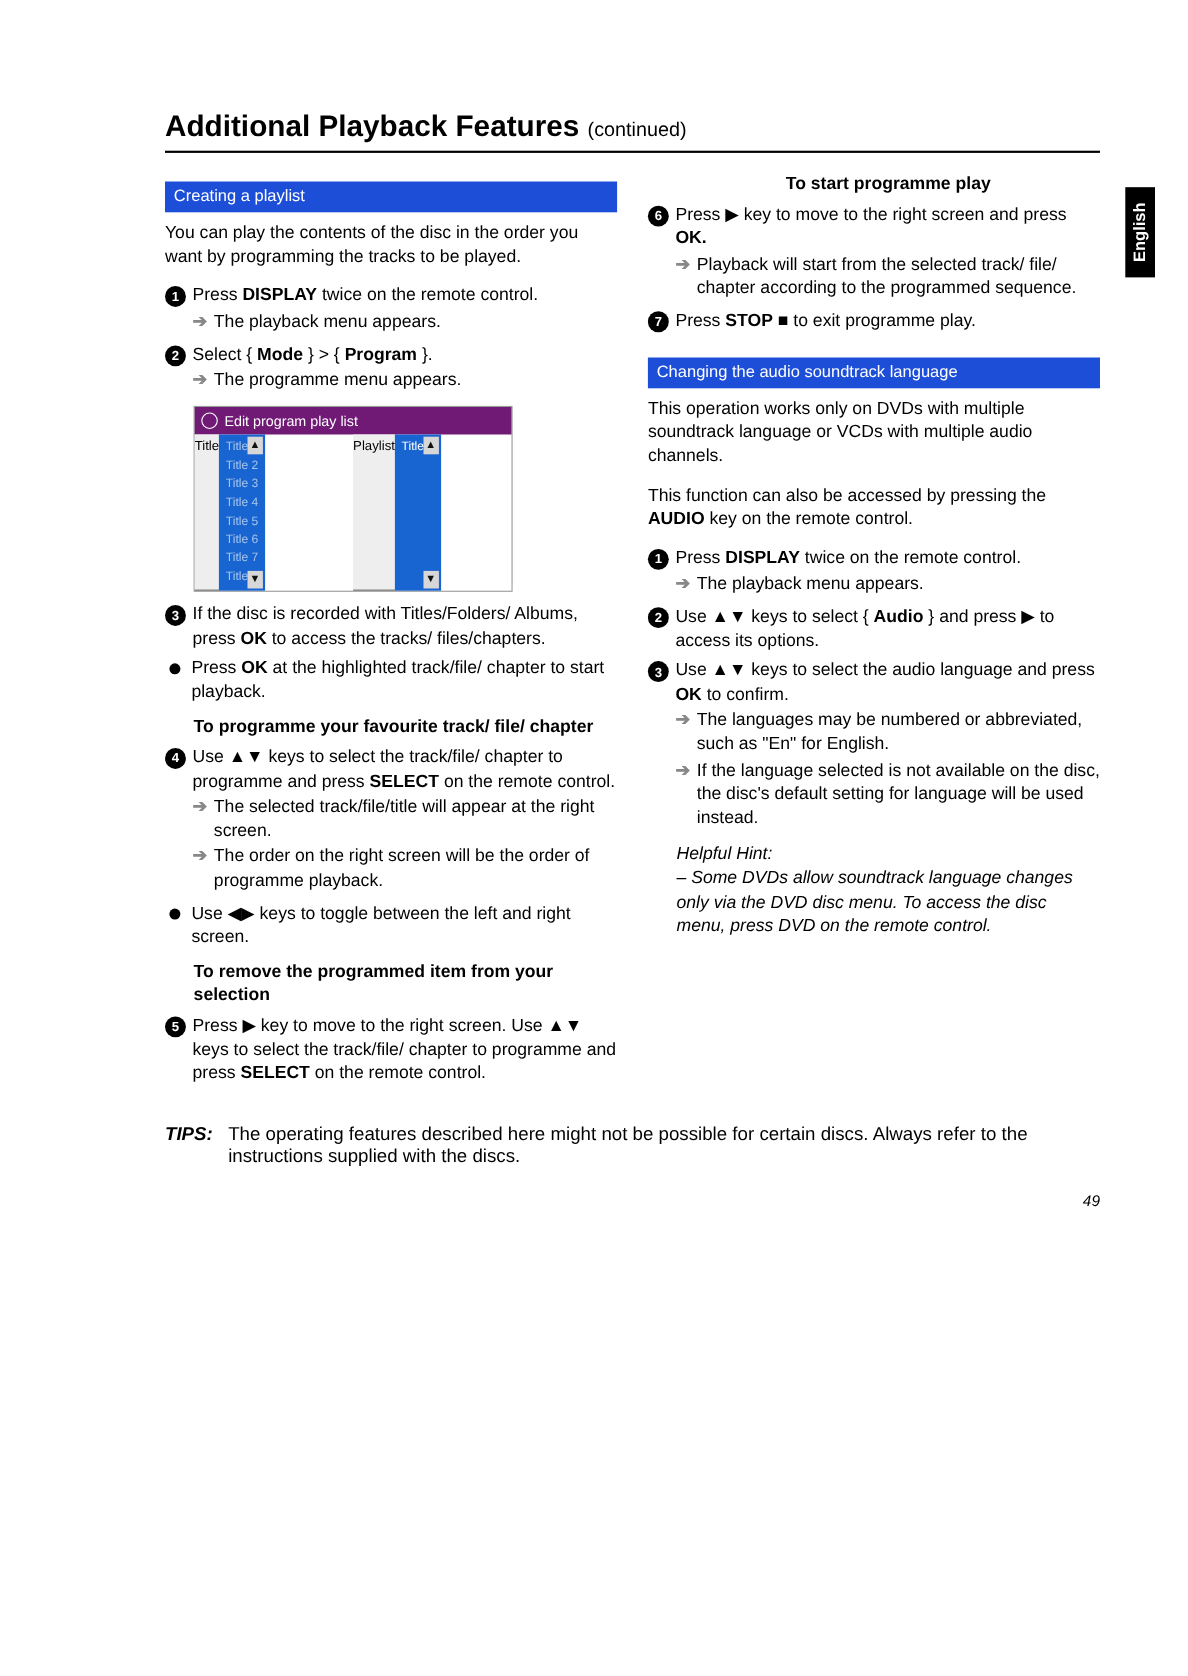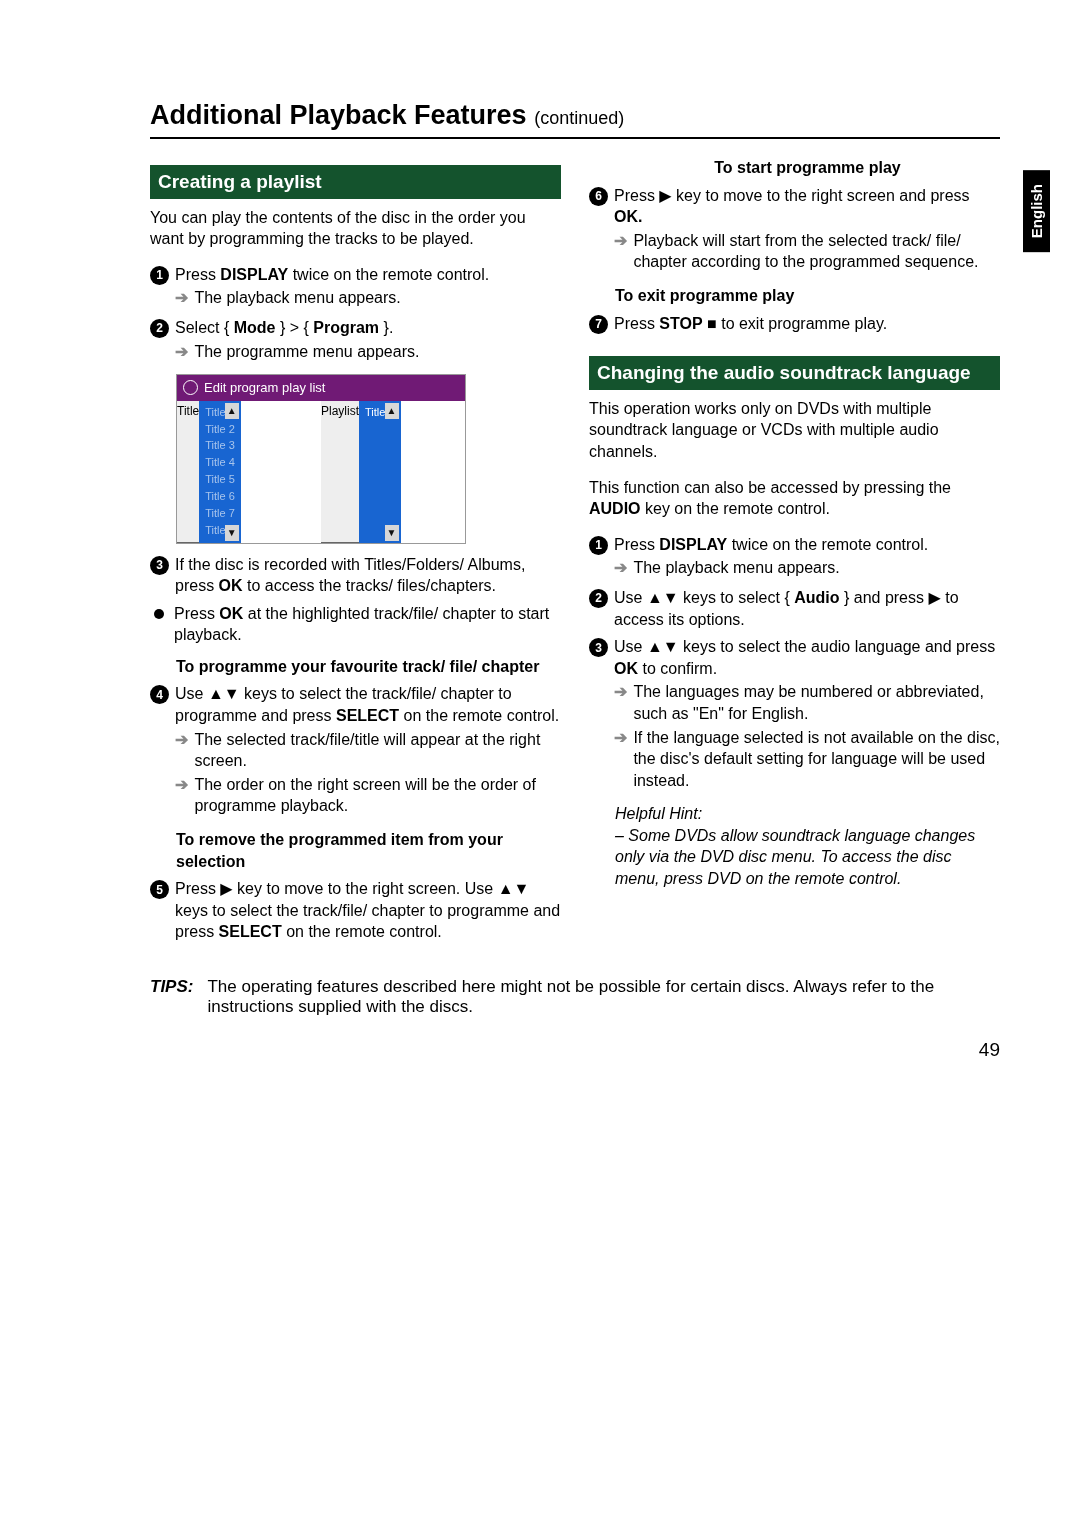--- a/index.html
+++ b/index.html
@@ -31,26 +31,26 @@
   .cols {
     display: flex;
     gap: 28px;
   }
   .col {
     flex: 1;
     font-size: 16px;
     line-height: 1.35;
   }
   .section-header {
-    background: #14532d;
+    background: #1d4ed8;
     color: #fff;
-    font-weight: 700;
+    font-weight: 400;
     padding: 4px 8px;
     margin: 8px 0 8px 0;
-    font-size: 19px;
+    font-size: 15px;
   }
   .sub-head {
     font-weight: 700;
     margin: 10px 0 0 0;
   }
   .step-row {
     display: flex;
     align-items: flex-start;
     margin: 6px 0;
   }
@@ -174,22 +174,23 @@
     gap: 14px;
     font-size: 17px;
   }
   .tips-label {
     font-style: italic;
     font-weight: 700;
     flex-shrink: 0;
   }
   .page-num {
     text-align: right;
-    font-size: 19px;
+    font-size: 14px;
     margin-top: 22px;
+    font-style: italic;
   }
 </style>
 </head>
 <body>
 
 <div class="page">
 
   <div class="lang-tab">English</div>
 
   <div class="title-row">
@@ -285,20 +286,24 @@
               <span class="result-arrow">➔</span>
               <span>The selected track/file/title will appear at the right screen.</span>
             </div>
           <div class="result-row">
               <span class="result-arrow">➔</span>
               <span>The order on the right screen will be the order of programme playback.</span>
             </div>
         </div>
       </div>
 
+      <div class="step-row">
+        <span class="step-bullet"></span>
+        <div class="step-body">Use ◀▶ keys to toggle between the left and right screen.</div>
+      </div>
 
       <div class="sub-head indent">To remove the programmed item from your selection</div>
 
       <div class="step-row">
         <span class="step-num">5</span>
         <div class="step-body">
           <span>Press ▶ key to move to the right screen. Use ▲▼ keys to select the track/file/ chapter to programme and press </span><b>SELECT</b><span> on the remote control.</span>
         </div>
       </div>
     </div>
@@ -311,21 +316,20 @@
         <span class="step-num">6</span>
         <div class="step-body">
           <span>Press ▶ key to move to the right screen and press </span><b>OK.</b>
           <div class="result-row">
               <span class="result-arrow">➔</span>
               <span>Playback will start from the selected track/ file/ chapter according to the programmed sequence.</span>
             </div>
         </div>
       </div>
 
-      <div class="sub-head indent">To exit programme play</div>
 
       <div class="step-row">
         <span class="step-num">7</span>
         <div class="step-body">
           <span>Press </span><b>STOP</b><span> ■ to exit programme play.</span>
         </div>
       </div>
 
       <div class="section-header" style="margin-top:22px;">Changing the audio soundtrack language</div>
 

